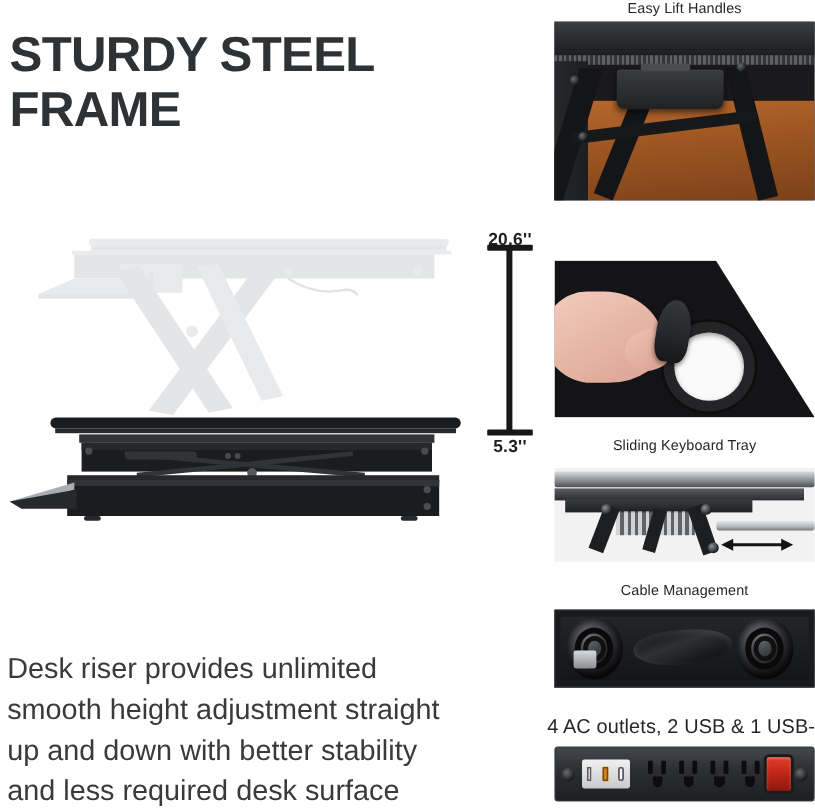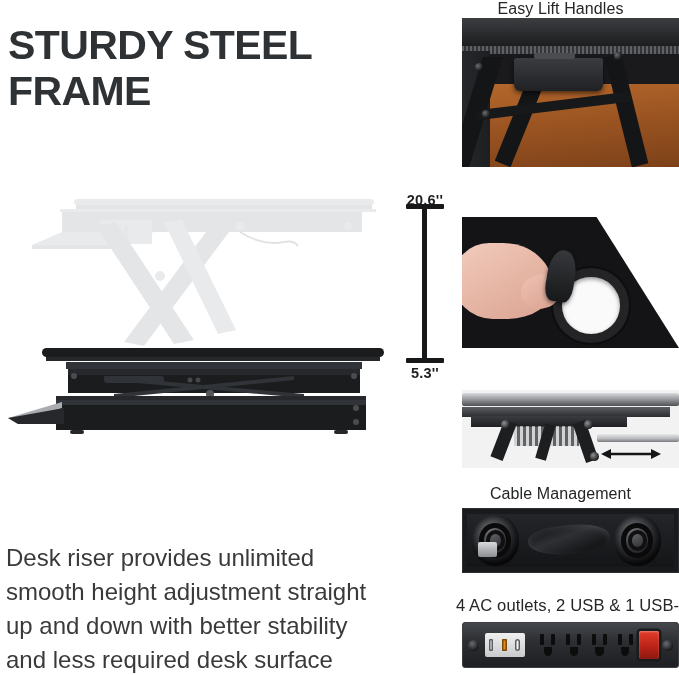--- a/index.html
+++ b/index.html
@@ -40,22 +40,22 @@
   }
   #dim-top  { top: 14px; }
   #dim-bot  { top: 187px; }
   .dim-cap  { position: absolute; left: 10px; width: 38px; height: 5px; background:#17181a; border-radius:1px; }
   #cap-top  { top: 26px; }
   #cap-bot  { top: 180px; }
   .dim-stem { position: absolute; left: 26px; top: 29px; width: 5px; height: 153px; background:#17181a; }
 
   
   .panel-label {
-    position: absolute; left: 452px; width: 217px; text-align: center;
-    font-size: 16px; color: #242628; letter-spacing: .1px; white-space: nowrap;
+    position: absolute; left: 462px; width: 217px; text-align: center;
+    font-size: 12px; color: #242628; letter-spacing: .1px; white-space: nowrap;
   }
   .panel-label.wide { font-size: 16.6px; left: 456px; width: 229px; }
   .photo {
     position: absolute; left: 462px; width: 217px;
     overflow: hidden; background: #111;
   }
 
   
   #photo-lift { top: 18px; height: 149px; background:#1a1a1c; }
   #photo-lift .floor { position:absolute; left:0; right:0; bottom:0; height:56%;
@@ -263,20 +263,21 @@
   </div>
 
   <div class="photo" id="photo-grommet">
     <div class="slab"></div>
     <div class="hole"></div>
     <div class="hand"></div>
     <div class="thumb"></div>
     <div class="cover"></div>
   </div>
 
+  <div class="panel-label" style="top:364px;">Sliding Keyboard Tray</div>
   <div class="photo" id="photo-tray">
     <div class="topdesk"></div>
     <div class="railrow"></div>
     <div class="frame"></div>
     <div class="grille"></div>
     <div class="legL"></div>
     <div class="legV"></div>
     <div class="legR"></div>
     <div class="slide"></div>
     <div class="pivot" style="left:18%;top:38%;"></div>

